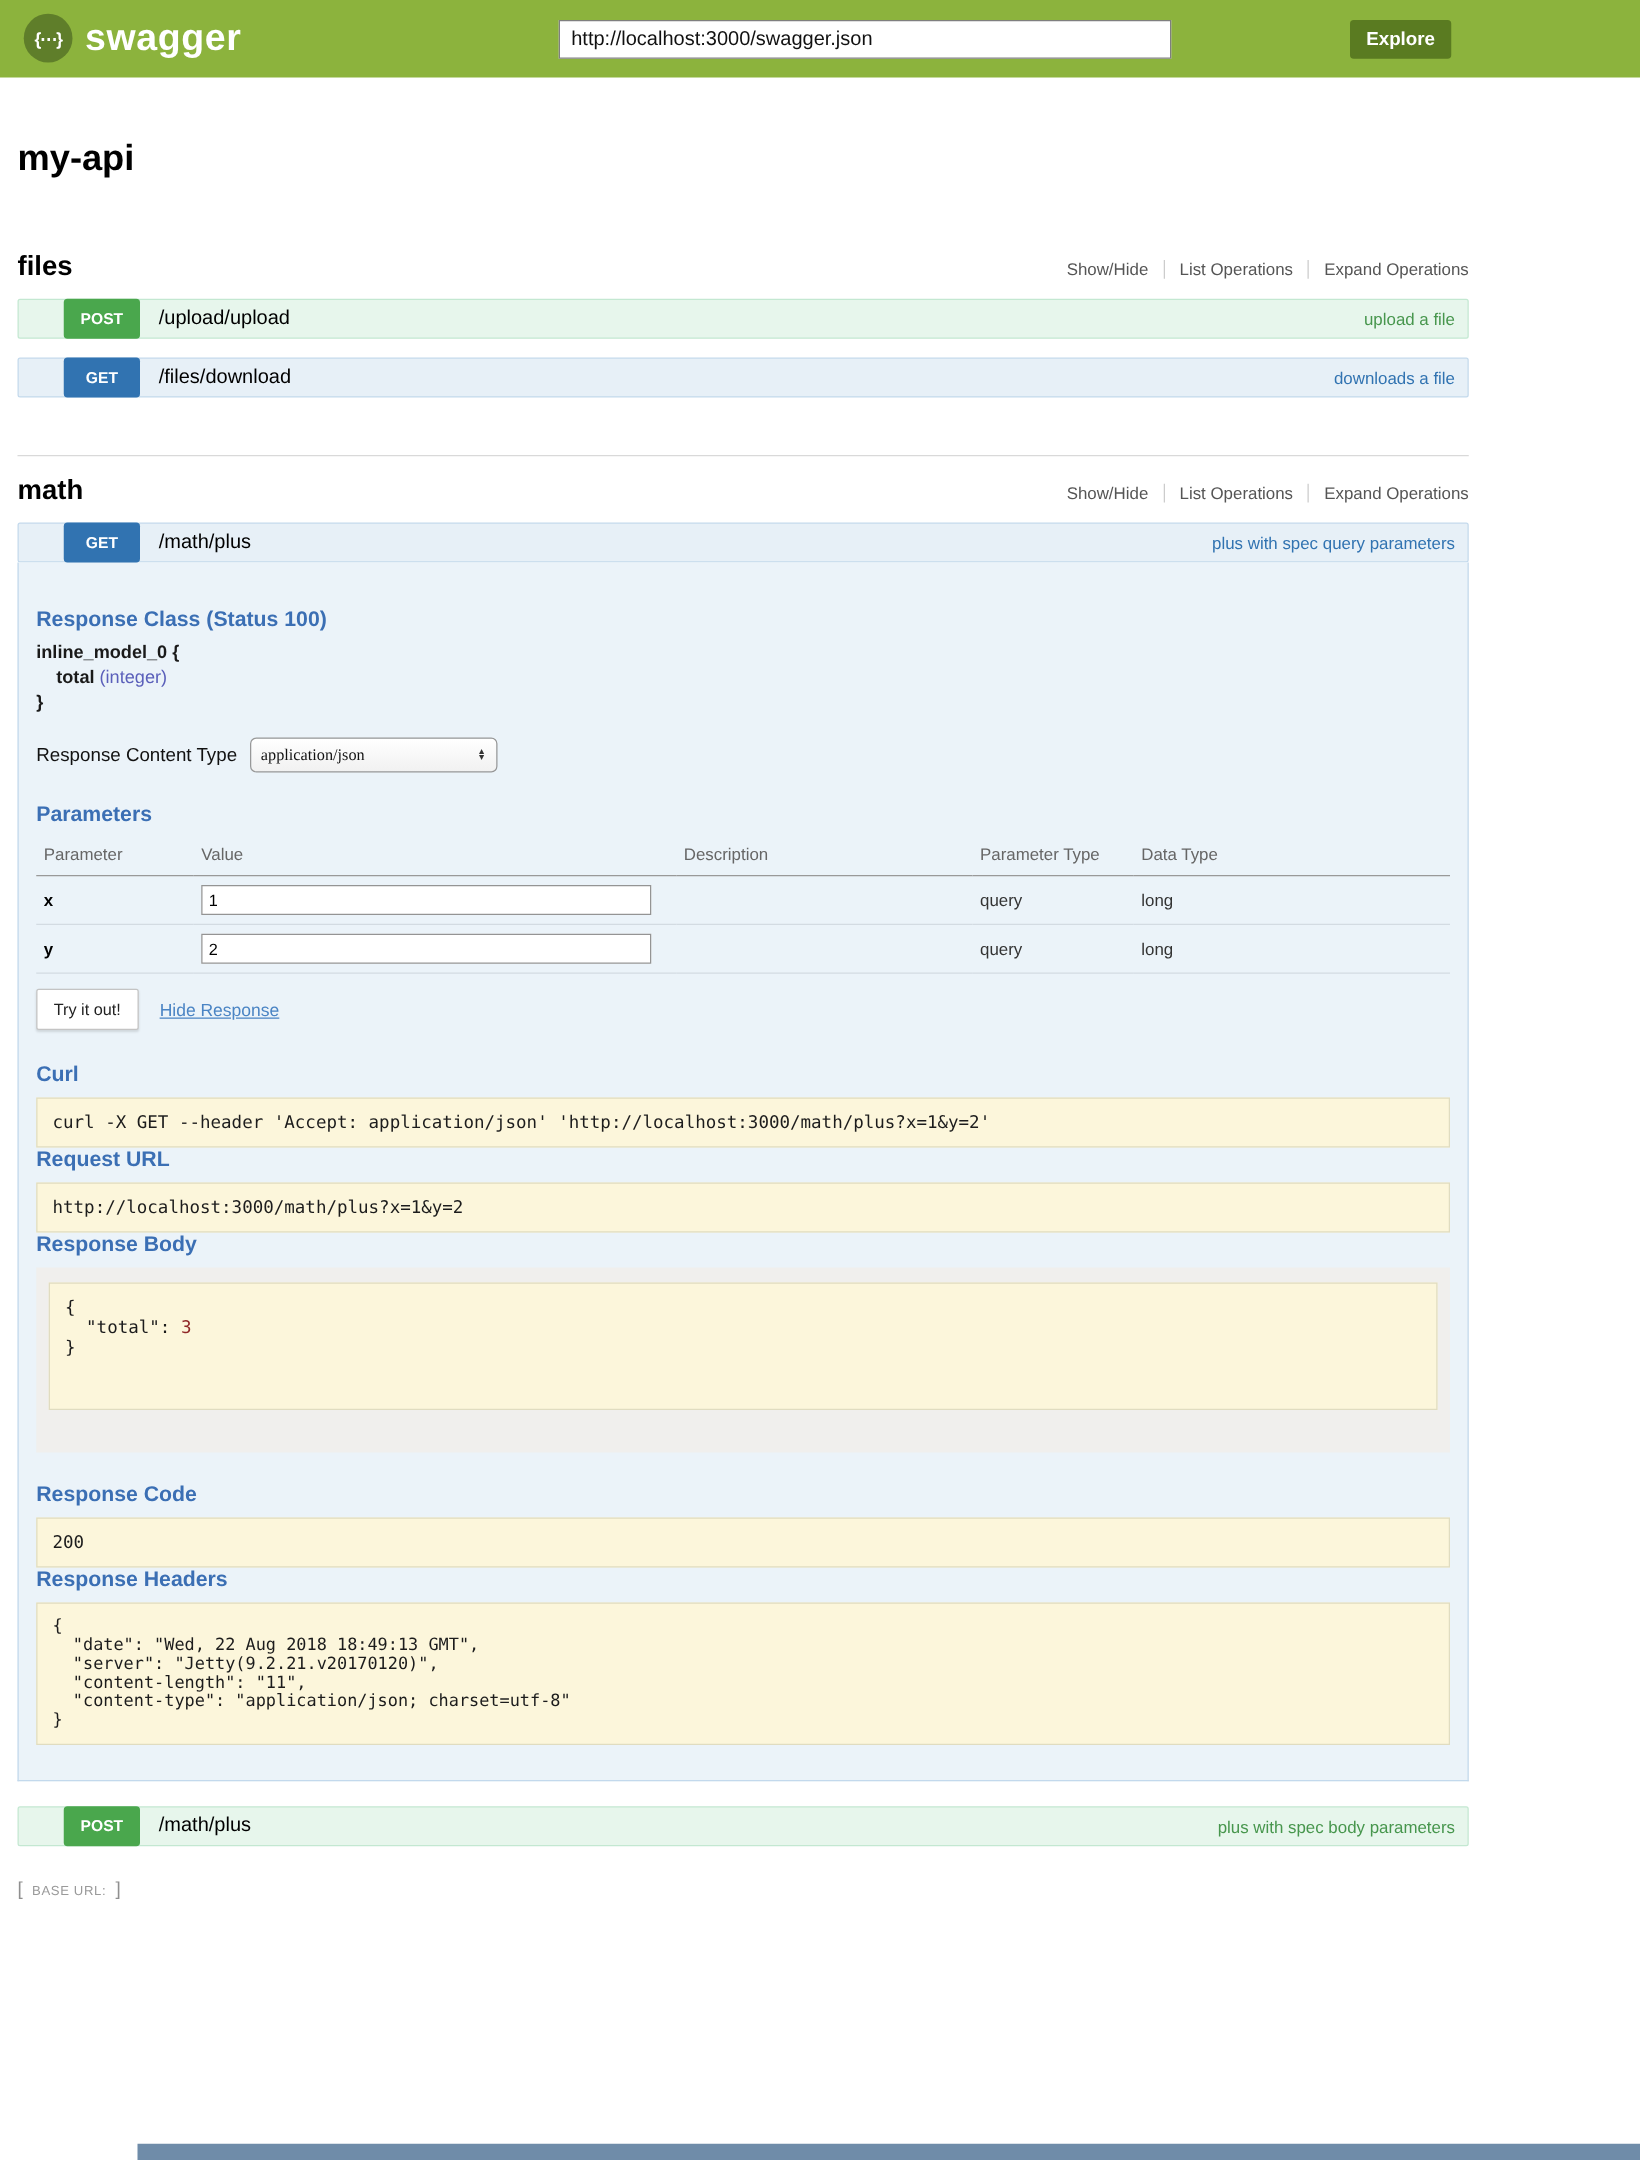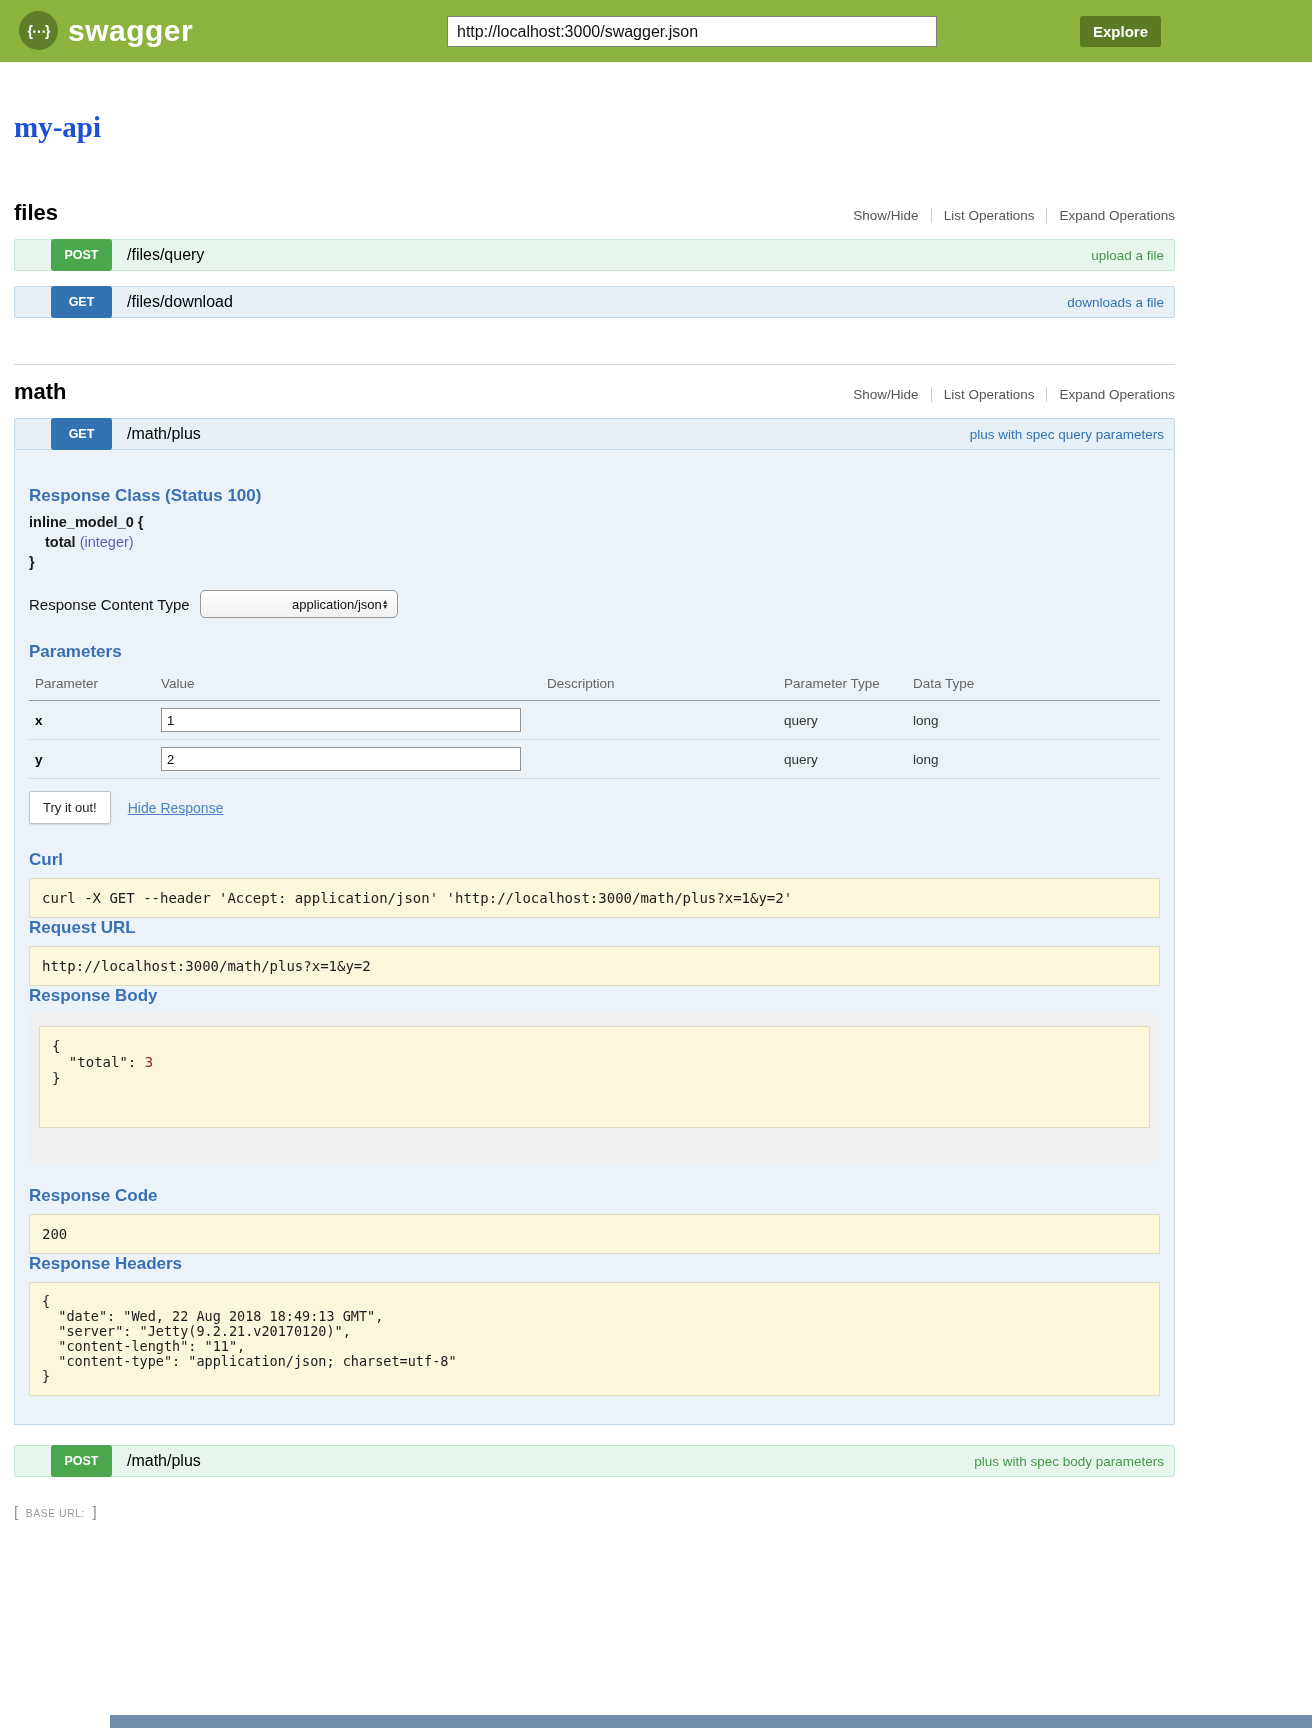--- a/index.html
+++ b/index.html
@@ -17,21 +17,21 @@
   .brand { color:#fff; font-size:30px; font-weight:bold; letter-spacing:0.5px; }
   .url-input { position:absolute; left:447px; top:16px; width:490px; height:31px;
     border:1px solid #7f7f7f; box-shadow:inset 0 0 0 1px #fff; padding:4px 9px; font-size:16px;
     font-family:"Liberation Sans", sans-serif; color:#111; }
   .explore-btn { position:absolute; left:1080px; top:16px; width:81px; height:31px;
     background:#5a7b21; color:#fff; font-weight:bold; font-size:15px; border:none; border-radius:3px;
     font-family:"Liberation Sans", sans-serif; cursor:pointer; }
 
   
   .page { width:1161px; margin-left:14px; }
-  .api-title { font-size:29px; font-weight:bold; color:#1d4ed8; margin:49px 0 0 0;font-family:Liberation Serif, serif; }
+  .api-title { font-size:29px; font-weight:bold; color:#000000; margin:49px 0 0 0; }
 
   .section-head { display:flex; align-items:baseline; justify-content:space-between; }
   .section-head.files { margin:56px 0 13px 0;text-align:center; }
   .section-head.math { margin:14px 0 13px 0; }
   .section-name { font-size:22px; font-weight:bold; color:#000; }
   .section-links { display:flex; align-items:center; font-size:13.5px; color:#555; }
   .section-links a { color:#555; text-decoration:none; cursor:pointer; }
   .sep { width:1px; height:15px; background:#ccc; margin:0 12px; align-self:center; }
   hr.resource-divider { border:none; border-top:1px solid #d9d9d9; margin:46px 0 0 0; }
 
@@ -60,23 +60,23 @@
   .tab-example { color:#a0a0a0; padding-left:12px; }
 
   .model-sig { font-size:14.5px; color:#1a1a1a; margin-bottom:20px; }
   .model-sig .line { margin:4px 0; font-weight:bold; }
   .model-prop { padding-left:16px; }
   .prop-name { font-weight:bold; }
   .prop-type { color:#5a5fba; font-weight:normal; }
 
   .ct-row { display:flex; align-items:center; gap:10px; margin-bottom:24px; }
   .ct-label { font-size:15px; color:#111; }
-  .ct-select { display:inline-flex; align-items:center; justify-content:flex-end;
+  .ct-select { display:inline-flex; align-items:center; justify-content:space-between;
     width:198px; height:28px; border:1px solid #989898; border-radius:5px;
-    background:linear-gradient(#ffffff,#f1f1f1); padding:0 8px; font-size:13px; color:#111; cursor:pointer; }
+    background:linear-gradient(#ffffff,#f1f1f1); padding:0 8px; font-size:13px; color:#111; cursor:pointer;font-family:Liberation Serif, serif; }
   .ct-arrows { display:flex; flex-direction:column; font-size:7px; line-height:5px; color:#333; }
 
   .params-table { width:100%; border-collapse:collapse; font-size:13.5px; color:#333; margin-bottom:6px; }
   .params-table col.c1 { width:126px; } .params-table col.c2 { width:386px; }
   .params-table col.c3 { width:237px; } .params-table col.c4 { width:129px; }
   .params-table th { text-align:left; font-weight:normal; color:#666; padding:6px 0 9px 6px;
     border-bottom:1px solid #999; }
   .params-table td { padding:7px 0 7px 6px; border-bottom:1px solid #d3dbe2; }
   .pname { font-weight:bold; color:#000; }
   .param-input { width:360px; height:24px; border:1px solid #949494; padding:2px 5px;
@@ -128,21 +128,21 @@
       <span class="sep"></span>
       <a>List Operations</a>
       <span class="sep"></span>
       <a>Expand Operations</a>
     </span>
   </div>
 
   <div class="op post">
     <div class="op-heading">
       <span class="method-badge">POST</span>
-      <a class="op-path">/files/query</a>
+      <a class="op-path">/upload/upload</a>
       <a class="op-summary">upload a file</a>
     </div>
   </div>
 
   <div class="op get">
     <div class="op-heading">
       <span class="method-badge">GET</span>
       <a class="op-path">/files/download</a>
       <a class="op-summary">downloads a file</a>
     </div>

